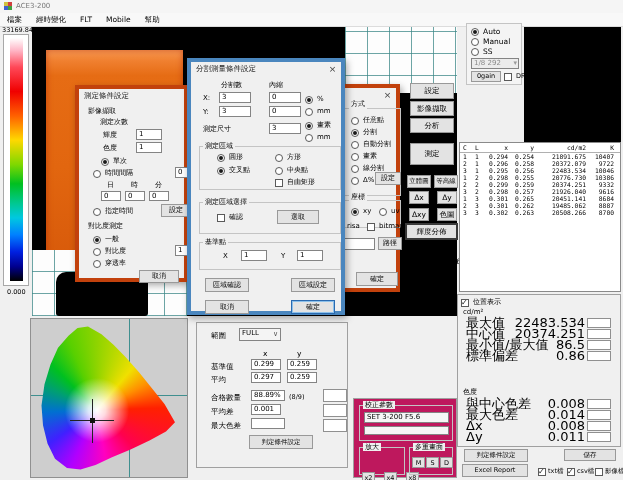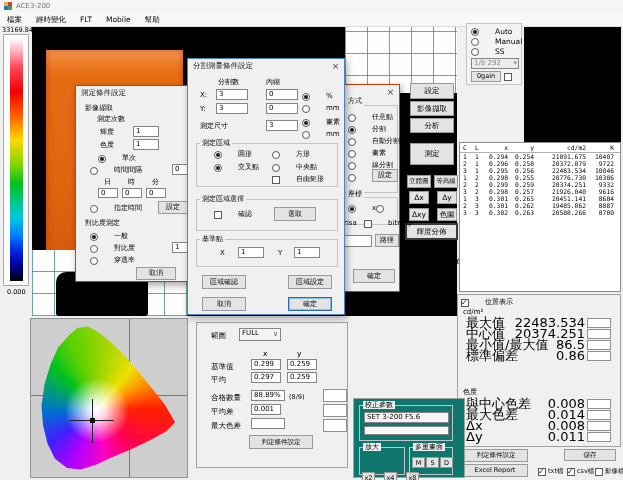--- a/index.html
+++ b/index.html
@@ -7,26 +7,26 @@
   #app{position:relative;width:623px;height:480px;background:#f0f0f0;overflow:hidden;font-size:8px;color:#000}
   .abs{position:absolute}
   .lbl{position:absolute;font-size:7.5px;white-space:nowrap;line-height:9px}
   .tiny{font-size:6.5px}
   .btn{position:absolute;background:#e3e3e3;border:1px solid #999;box-sizing:border-box;display:flex;align-items:center;justify-content:center;font-size:7.5px;white-space:nowrap;line-height:1}
   .btn.hl{border:2px solid #3a3a3a}
   .btn.focus{border:1px solid #2a6ab0;box-shadow:inset 0 0 0 1px #8cc0ea}
   .field{position:absolute;background:#fff;border:1px solid #848484;box-sizing:border-box;font-size:7px;line-height:9px;padding:0 2px;white-space:nowrap;overflow:hidden}
   .group{position:absolute;border:1px solid #c4c4c4;box-sizing:border-box}
   .glabel{position:absolute;background:#f0f0f0;padding:0 2px;font-size:7px;line-height:8px;white-space:nowrap}
-  .rrow{position:absolute;display:flex;align-items:center;gap:16px;font-size:7.5px;white-space:nowrap;line-height:9px}
+  .rrow{position:absolute;display:flex;align-items:center;gap:4px;font-size:7.5px;white-space:nowrap;line-height:9px}
   .rd{width:8px;height:8px;border:1px solid #5a5a5a;border-radius:50%;background:#fff;box-sizing:border-box;flex:none;position:relative}
   .rd.on::after{content:"";position:absolute;left:1px;top:1px;width:4px;height:4px;border-radius:50%;background:#1a1a1a}
   .cb{width:8px;height:8px;border:1px solid #5a5a5a;background:#fff;box-sizing:border-box;flex:none;position:relative}
   .cb.on::after{content:"✓";position:absolute;left:-1px;top:-2px;font-size:8px;color:#111}
-  .dlg{position:absolute;background:#f0f0f0;border:1px solid #c2410c;box-shadow:2px 3px 7px rgba(0,0,0,.35);box-sizing:border-box}
+  .dlg{position:absolute;background:#f0f0f0;border:4px solid #c2410c;box-shadow:2px 3px 7px rgba(0,0,0,.35);box-sizing:border-box}
   .dlg-title{position:absolute;top:2px;left:5px;font-size:7.5px;color:#222;white-space:nowrap}
   .close-x{position:absolute;top:1px;width:13px;height:12px;text-align:center;font-size:9px;line-height:12px;color:#444}
   .gridpatch{position:absolute;background-color:#fdfdfd;background-image:repeating-linear-gradient(0deg,rgba(60,135,135,.75) 0 1px,transparent 1px 22px),repeating-linear-gradient(90deg,rgba(60,135,135,.75) 0 1px,transparent 1px 22px)}
   .statrow{display:flex;align-items:center;height:10.8px;position:relative;font-size:13px;line-height:10px}
   .statrow .sl{margin-left:7px}
   .statrow .sv{position:absolute;right:34px}
   .statrow .sbox{position:absolute;right:8px;width:22px;height:8px;border:1px solid #909090;background:#fff}
   #tbl{position:absolute;left:459px;top:142px;width:162px;height:150px;background:#fff;border:1px solid #8a8a8a;box-sizing:border-box;font-family:"DejaVu Sans Mono",monospace;font-size:6.3px;overflow:hidden}
   .trow{display:grid;grid-template-columns:12px 12px 26px 26px 52px 28px;height:7px;line-height:7px}
   .trow span{text-align:right;padding-right:2px}
@@ -266,21 +266,21 @@
     <div class="lbl" style="left:14px;top:84px">平均差</div>
     <div class="field" style="left:54px;top:81px;width:30px;height:11px">0.001</div>
     <div class="lbl" style="left:14px;top:98px">最大色差</div>
     <div class="field" style="left:54px;top:95px;width:34px;height:11px"></div>
     <div class="abs" style="left:126px;top:66px;width:22px;height:11px;border:1px solid #909090;background:#fff"></div>
     <div class="abs" style="left:126px;top:81px;width:22px;height:11px;border:1px solid #909090;background:#fff"></div>
     <div class="abs" style="left:126px;top:96px;width:22px;height:11px;border:1px solid #909090;background:#fff"></div>
     <div class="btn" style="left:52px;top:112px;width:64px;height:14px;font-size:6.5px">判定條件設定</div>
   </div>
 
-  <div class="abs" style="left:353px;top:398px;width:112px;height:80px;border:1px solid #a0a0a0;box-sizing:border-box;background:#0f766e">
+  <div class="abs" style="left:353px;top:398px;width:104px;height:80px;border:1px solid #a0a0a0;box-sizing:border-box;background:#be185d">
     <div class="group" style="left:5px;top:6px;width:94px;height:36px">
       <span class="glabel" style="left:3px;top:-5px">校正參數</span>
       <div class="field" style="left:4px;top:6px;width:85px;height:11px;background:#f6f6f6">SET 3-200 F5.6</div>
       <div class="field" style="left:4px;top:20px;width:85px;height:9px;background:#f6f6f6"></div>
     </div>
     <div class="group" style="left:5px;top:48px;width:46px;height:28px">
       <span class="glabel" style="left:3px;top:-5px">放大</span>
       <div class="abs" id="zoom-buttons" style="left:2px;top:24px;display:flex;gap:9px">
           <div style="position: static; width: 13px; height: 11px; background: rgb(227, 227, 227); border: 1px solid rgb(153, 153, 153); box-sizing: border-box; display: flex; align-items: center; justify-content: center; font-size: 6.5px;">x2</div>
           <div style="position: static; width: 13px; height: 11px; background: rgb(227, 227, 227); border: 1px solid rgb(153, 153, 153); box-sizing: border-box; display: flex; align-items: center; justify-content: center; font-size: 6.5px;">x4</div>

